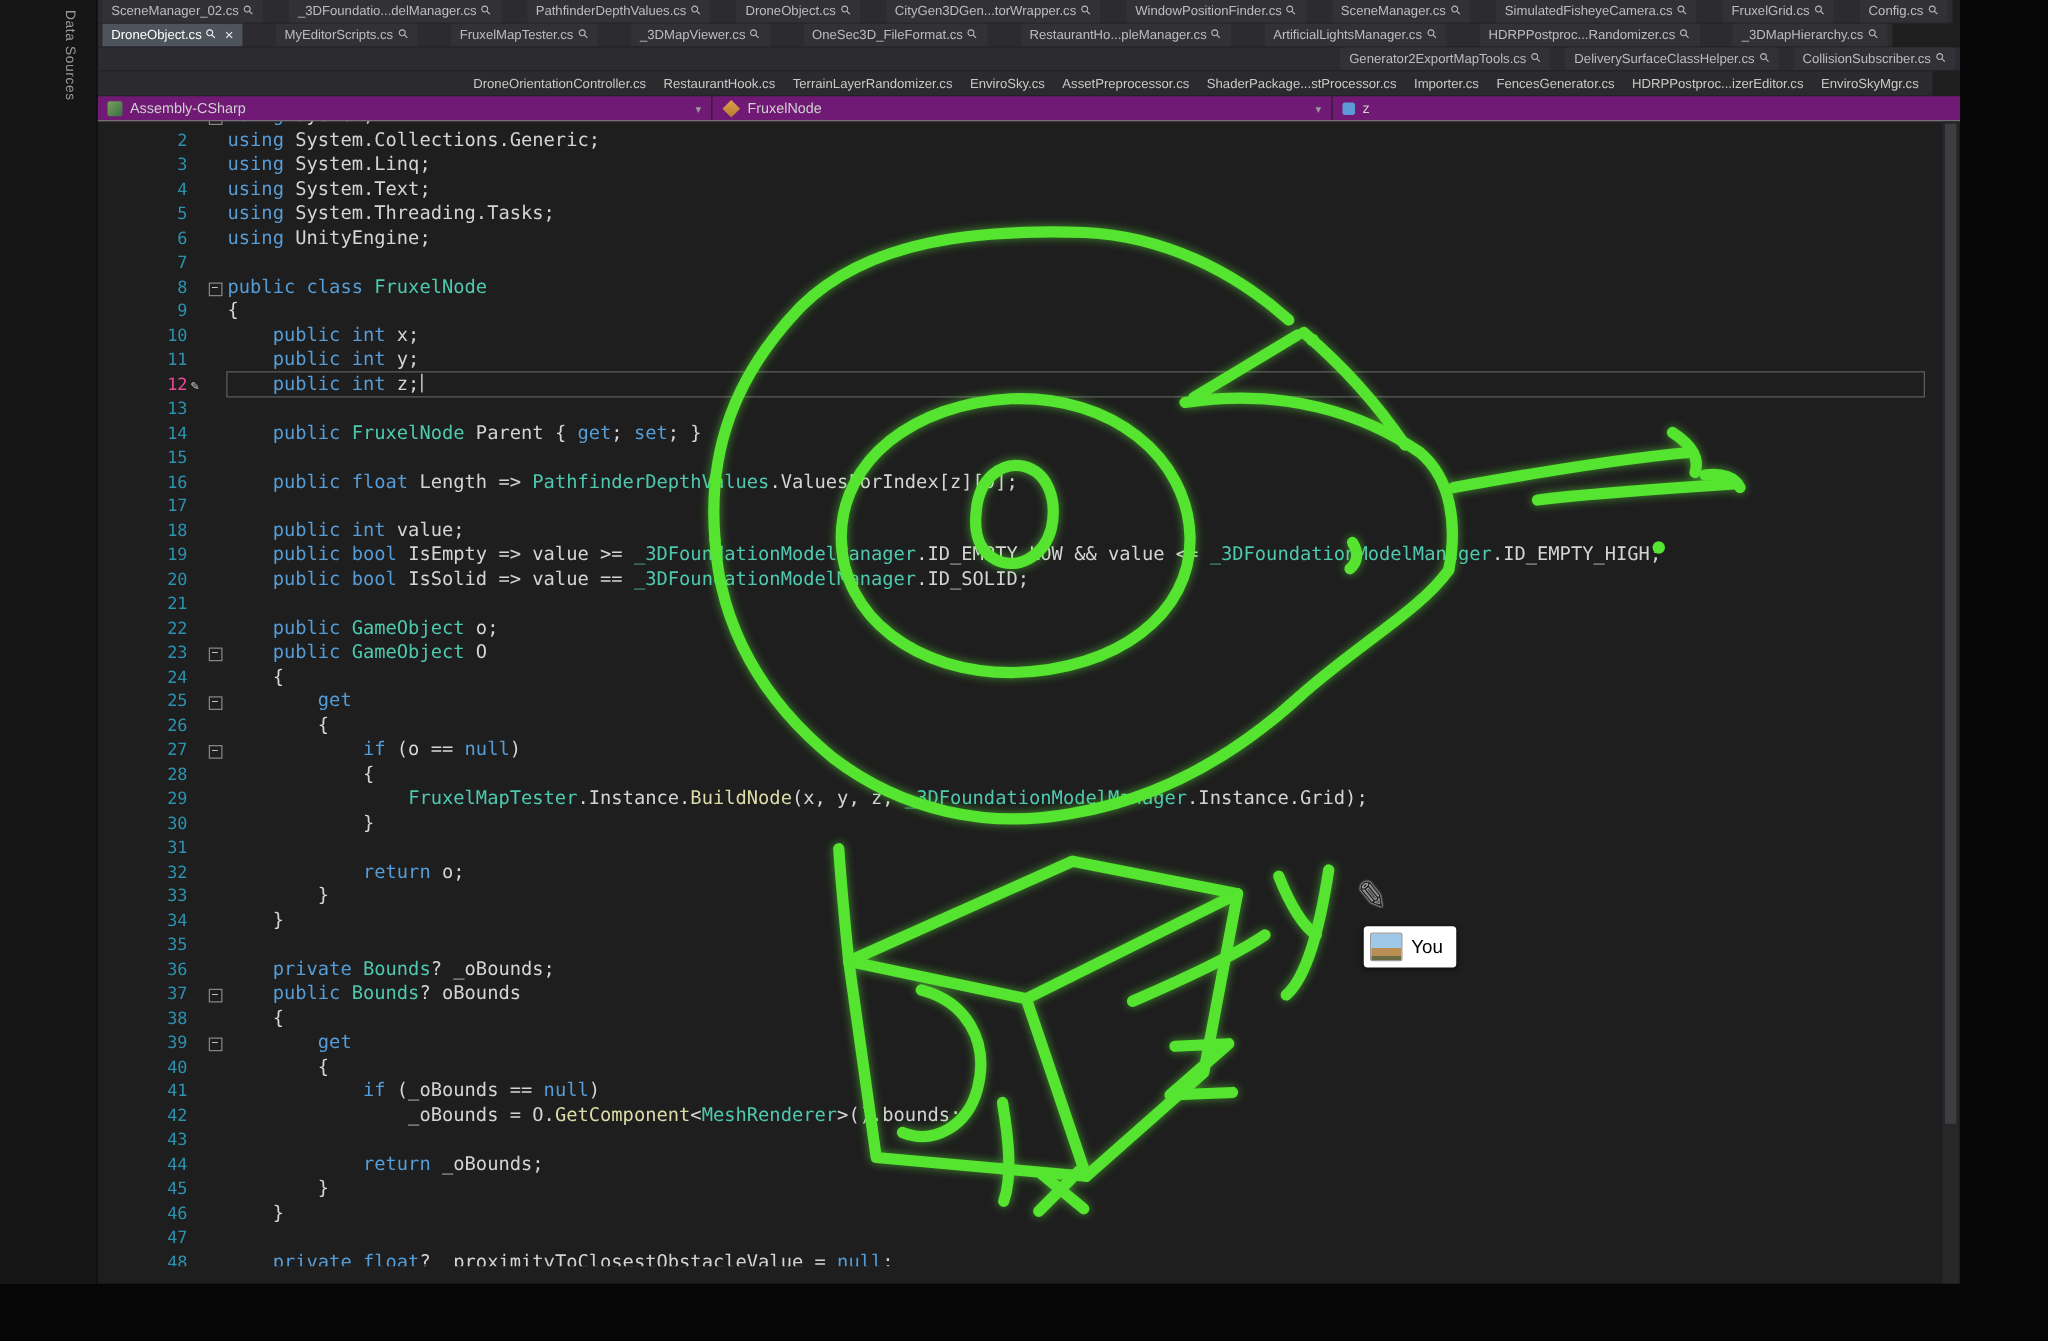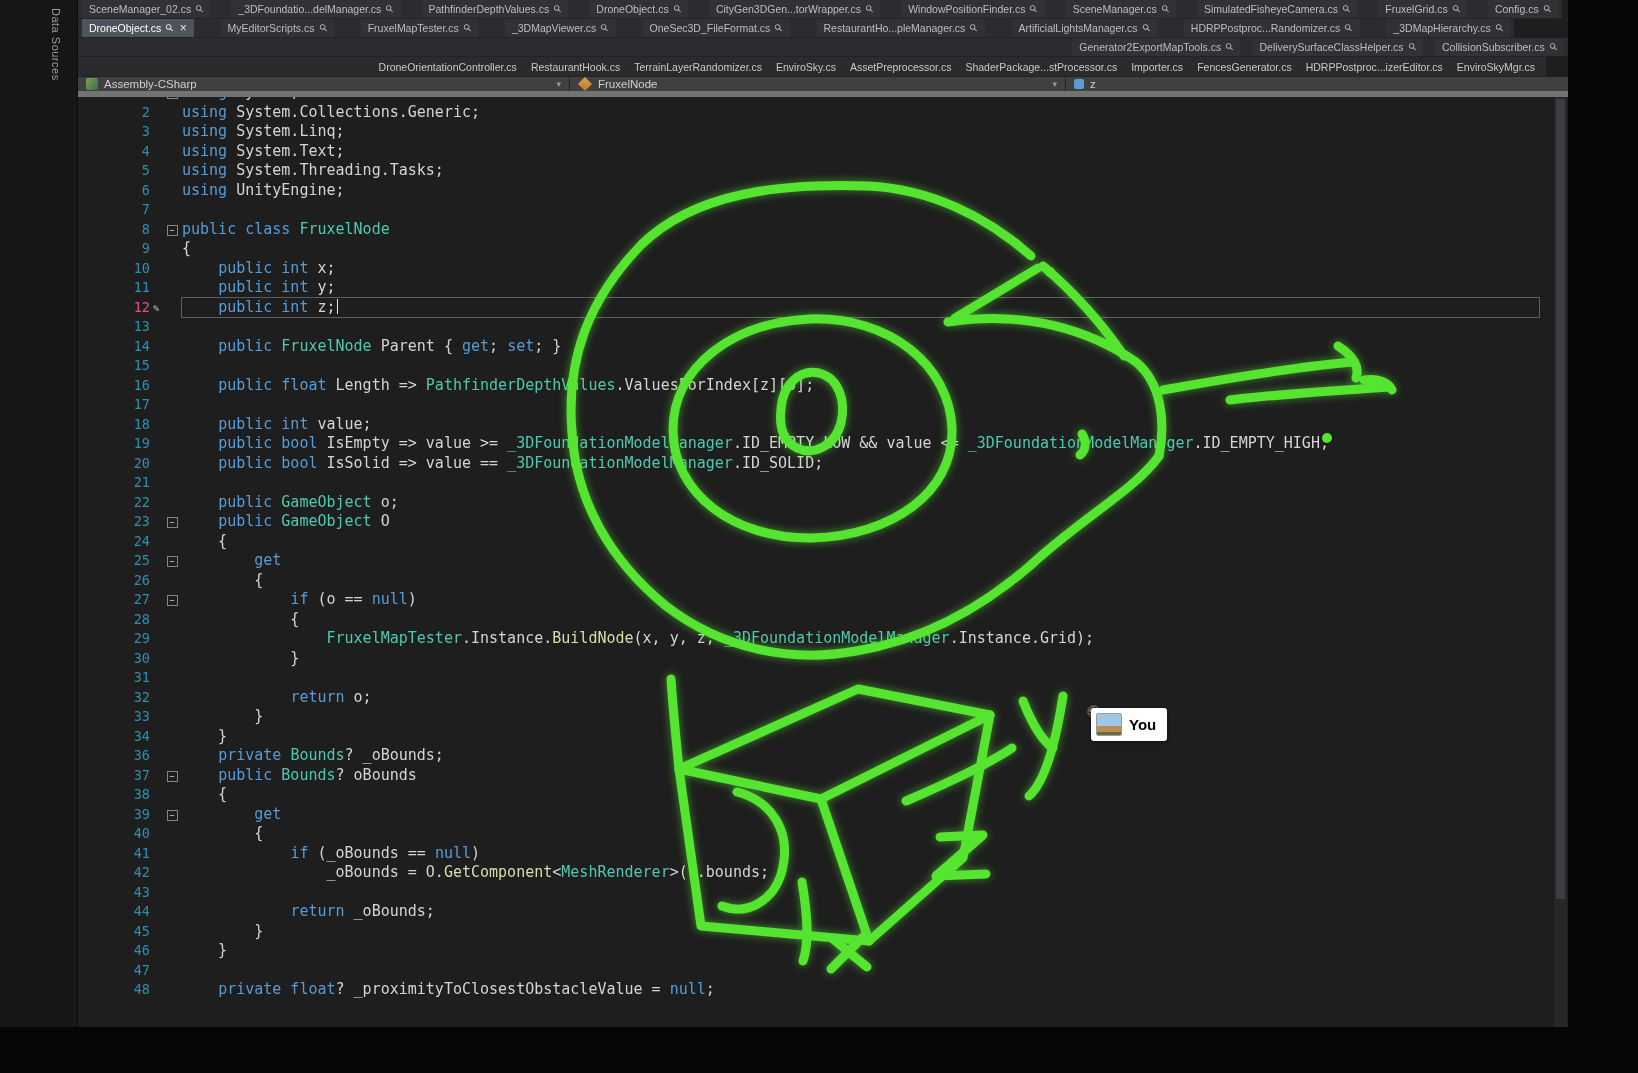--- a/index.html
+++ b/index.html
@@ -21,21 +21,21 @@
   .tab-row.r4{width:1468px;justify-content:flex-end;height:20px;background:var(--tab_row4_bg,#2b2b2e)}
   .tab{display:inline-flex;align-items:center;gap:5px;padding:0 7px;height:100%;color:#bdbdbd;font-size:10.5px;white-space:nowrap;cursor:default}
   .r1 .tab,.r2 .tab,.r3 .tab{background:#323236}
   .r4 .tab{background:transparent;color:#c9c9c9}
   .tab.active{background:var(--active_tab_bg,#4d545b);color:#fff}
   .pin{display:inline-block;transform:rotate(-45deg);font-size:10px;color:#b8b8b8;line-height:1}
   .tab.active .pin{color:#eee}
   .close{font-size:12px;color:#e8e8e8;margin-left:1px;line-height:1}
 
   
-  .navbar{position:absolute;left:78px;top:77px;width:1490px;height:20px;display:flex;background:#404040;border-bottom:6px solid #737373;z-index:2}
+  .navbar{position:absolute;left:78px;top:77px;width:1490px;height:20px;display:flex;background:#701a75;border-bottom:1px solid #737373;z-index:2}
   .combo{display:flex;align-items:center;gap:6px;padding:0 8px;font-size:11.5px;color:#cfcfcf;border-right:1px solid #222226;cursor:default}
   .combo.c1{width:492px}
   .combo.c2{width:496px}
   .combo.c3{flex:1;border-right:none}
   .combo .caret{margin-left:auto;font-size:9px;color:#9a9a9a}
   .proj-icon{width:12px;height:12px;border-radius:2px;background:linear-gradient(135deg,#7aa15a,#3a6e46);flex:none}
   .class-icon{width:10px;height:10px;background:linear-gradient(135deg,#e0a14c,#b9792e);transform:rotate(45deg);flex:none;margin:0 2px}
   .field-icon{width:10px;height:10px;border-radius:2px;background:#5e9ad6;flex:none}
 
   
@@ -57,21 +57,21 @@
   .scrollbar{position:absolute;right:1px;top:97px;width:13px;height:930px;background:#27272a;z-index:2}
   .scrollbar .thumb{width:9px;margin:2px auto 0;height:86%;background:#3d3d42}
 
   
   .annot{position:absolute;left:0;top:0;z-index:10;pointer-events:none}
   .sketch{fill:none;stroke:var(--annotation_green,#55e42f);stroke-width:9;stroke-linecap:round;stroke-linejoin:round;filter:drop-shadow(0 0 4px rgba(100,255,60,.5))}
   .dot{fill:var(--annotation_green,#55e42f);stroke:none}
 
   
   .pencil{position:absolute;left:1085px;top:700px;font-size:30px;color:#232323;text-shadow:0 0 2px rgba(255,255,255,.85),0 0 1px #ffffff;z-index:12;transform:rotate(6deg);font-family:"DejaVu Sans",sans-serif}
-  .you-label{position:absolute;left:1091px;top:708px;height:33px;display:inline-flex;align-items:center;gap:7px;background:#ffffff;border-radius:3px;padding:4px 11px 4px 5px;box-shadow:0 1px 4px rgba(0,0,0,.6);z-index:12;font-weight:bold;font-size:15px;color:#000}
+  .you-label{position:absolute;left:1091px;top:741px;height:33px;display:inline-flex;align-items:center;gap:7px;background:#ffffff;border-radius:3px;padding:4px 11px 4px 5px;box-shadow:0 1px 4px rgba(0,0,0,.6);z-index:12;font-weight:normal;font-size:15px;color:#000}
   .you-thumb{width:26px;height:23px;border-radius:2px;border:1px solid #9a9a9a;background:linear-gradient(180deg,#9ec7e8 0 55%,#b98f55 55% 85%,#6b6b43 85%);flex:none}
 </style>
 </head>
 <body>
 
 <div class="window">
 
   <div class="tabs-wrap">
     <div class="tab-row r1">
         <div class="tab">
@@ -249,20 +249,21 @@
         <div class="cl"><span class="ln">25</span><span class="mk"></span><span class="fold"><span class="fbox">−</span></span><span><span class="tk-p">        </span><span class="tk-k">get</span></span></div>
         <div class="cl"><span class="ln">26</span><span class="mk"></span><span class="fold"></span><span><span class="tk-p">        {</span></span></div>
         <div class="cl"><span class="ln">27</span><span class="mk"></span><span class="fold"><span class="fbox">−</span></span><span><span class="tk-p">            </span><span class="tk-k">if</span><span class="tk-p"> (o == </span><span class="tk-k">null</span><span class="tk-p">)</span></span></div>
         <div class="cl"><span class="ln">28</span><span class="mk"></span><span class="fold"></span><span><span class="tk-p">            {</span></span></div>
         <div class="cl"><span class="ln">29</span><span class="mk"></span><span class="fold"></span><span><span class="tk-p">                </span><span class="tk-t">FruxelMapTester</span><span class="tk-p">.Instance.</span><span class="tk-m">BuildNode</span><span class="tk-p">(x, y, z, </span><span class="tk-t">_3DFoundationModelManager</span><span class="tk-p">.Instance.Grid);</span></span></div>
         <div class="cl"><span class="ln">30</span><span class="mk"></span><span class="fold"></span><span><span class="tk-p">            }</span></span></div>
         <div class="cl"><span class="ln">31</span><span class="mk"></span><span class="fold"></span><span></span></div>
         <div class="cl"><span class="ln">32</span><span class="mk"></span><span class="fold"></span><span><span class="tk-p">            </span><span class="tk-k">return</span><span class="tk-p"> o;</span></span></div>
         <div class="cl"><span class="ln">33</span><span class="mk"></span><span class="fold"></span><span><span class="tk-p">        }</span></span></div>
         <div class="cl"><span class="ln">34</span><span class="mk"></span><span class="fold"></span><span><span class="tk-p">    }</span></span></div>
+        <div class="cl"><span class="ln">35</span><span class="mk"></span><span class="fold"></span><span></span></div>
         <div class="cl"><span class="ln">36</span><span class="mk"></span><span class="fold"></span><span><span class="tk-p">    </span><span class="tk-k">private </span><span class="tk-t">Bounds</span><span class="tk-p">? _oBounds;</span></span></div>
         <div class="cl"><span class="ln">37</span><span class="mk"></span><span class="fold"><span class="fbox">−</span></span><span><span class="tk-p">    </span><span class="tk-k">public </span><span class="tk-t">Bounds</span><span class="tk-p">? </span><span class="tk-u">oBounds</span></span></div>
         <div class="cl"><span class="ln">38</span><span class="mk"></span><span class="fold"></span><span><span class="tk-p">    {</span></span></div>
         <div class="cl"><span class="ln">39</span><span class="mk"></span><span class="fold"><span class="fbox">−</span></span><span><span class="tk-p">        </span><span class="tk-k">get</span></span></div>
         <div class="cl"><span class="ln">40</span><span class="mk"></span><span class="fold"></span><span><span class="tk-p">        {</span></span></div>
         <div class="cl"><span class="ln">41</span><span class="mk"></span><span class="fold"></span><span><span class="tk-p">            </span><span class="tk-k">if</span><span class="tk-p"> (_oBounds == </span><span class="tk-k">null</span><span class="tk-p">)</span></span></div>
         <div class="cl"><span class="ln">42</span><span class="mk"></span><span class="fold"></span><span><span class="tk-p">                _oBounds = O.</span><span class="tk-m">GetComponent</span><span class="tk-p">&lt;</span><span class="tk-t">MeshRenderer</span><span class="tk-p">&gt;().bounds;</span></span></div>
         <div class="cl"><span class="ln">43</span><span class="mk"></span><span class="fold"></span><span></span></div>
         <div class="cl"><span class="ln">44</span><span class="mk"></span><span class="fold"></span><span><span class="tk-p">            </span><span class="tk-k">return</span><span class="tk-p"> _oBounds;</span></span></div>
         <div class="cl"><span class="ln">45</span><span class="mk"></span><span class="fold"></span><span><span class="tk-p">        }</span></span></div>

